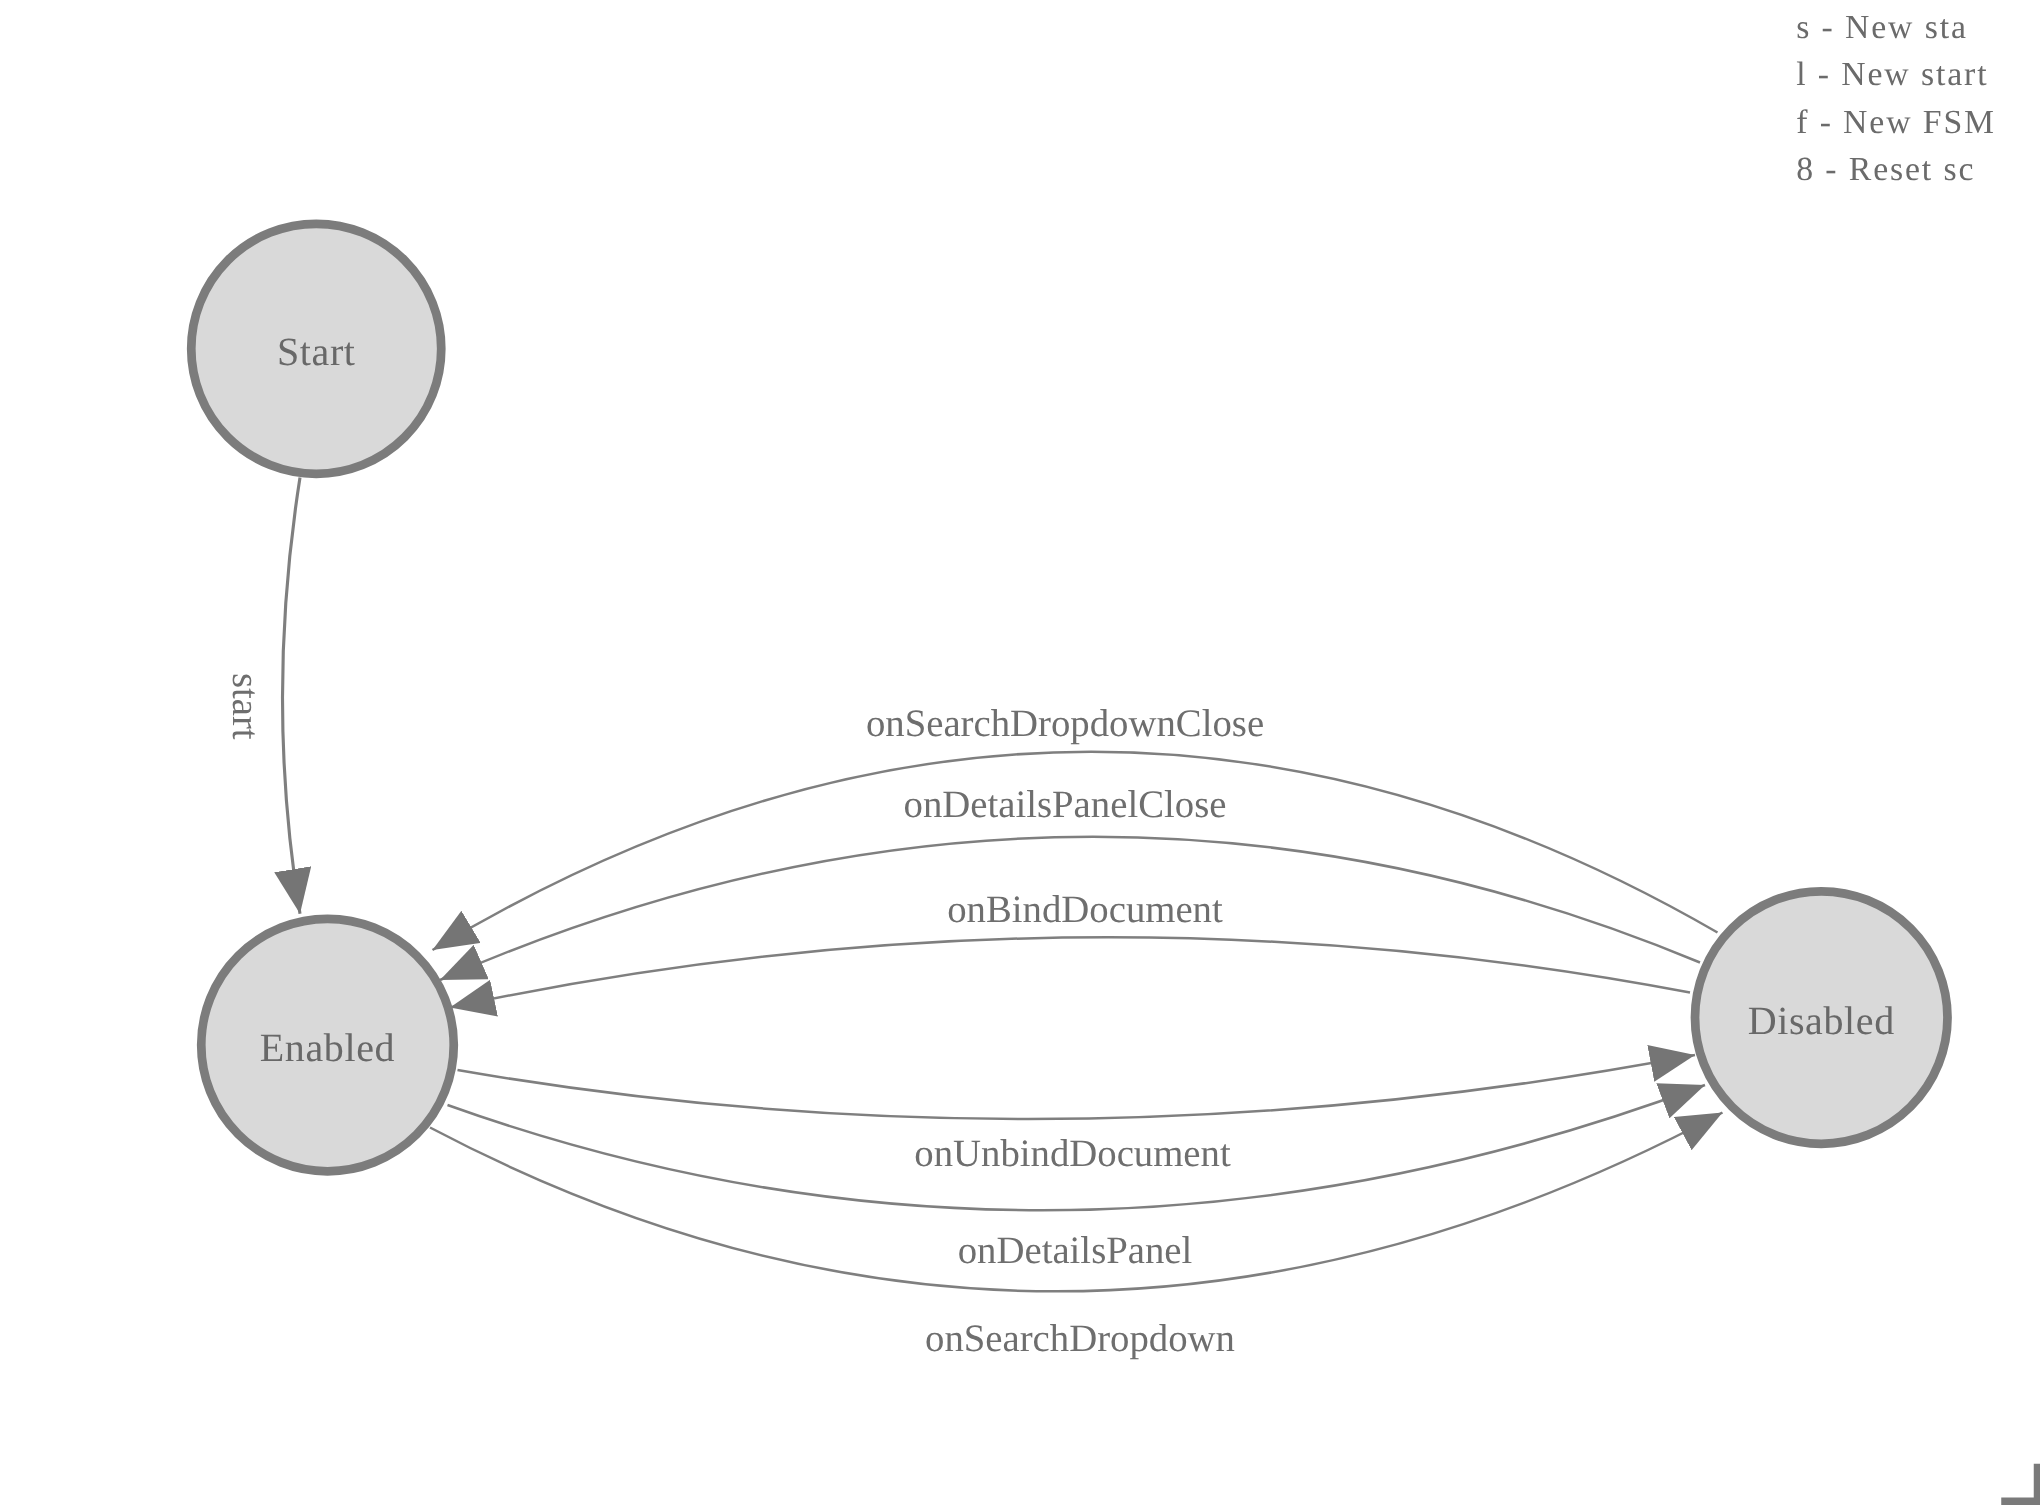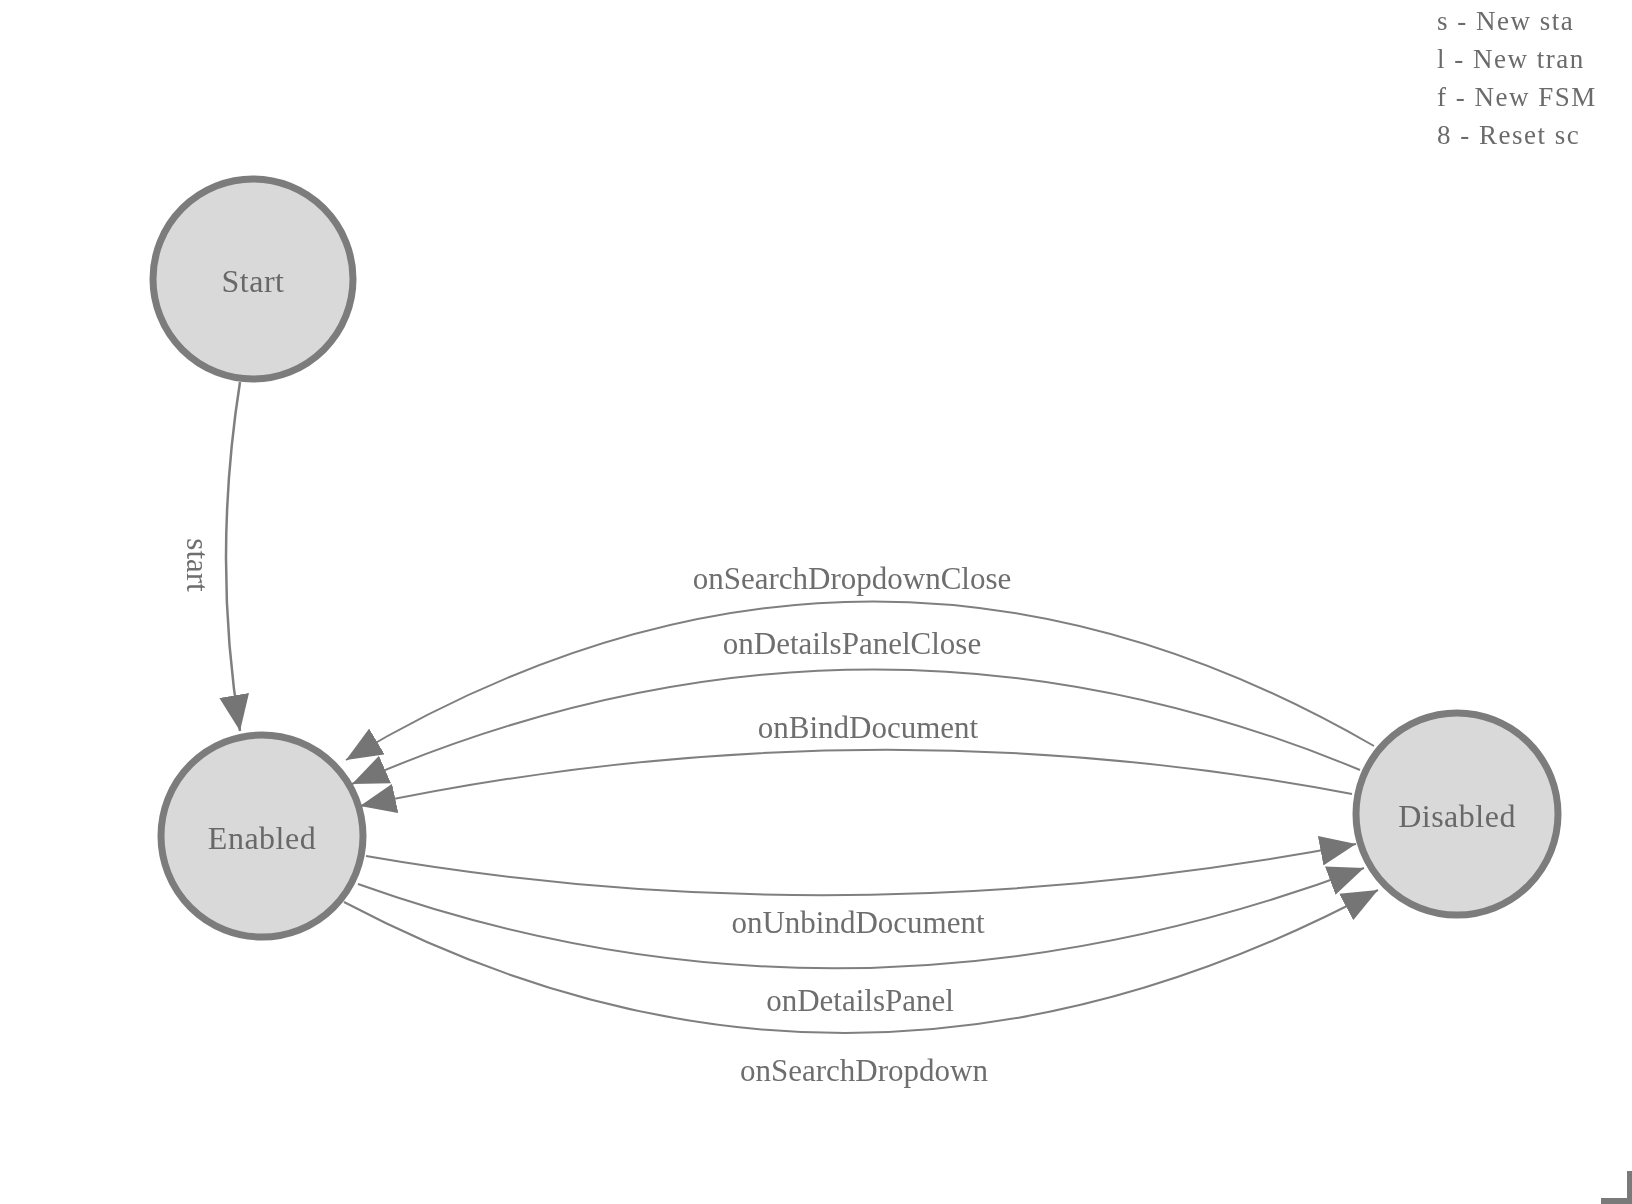--- a/index.html
+++ b/index.html
@@ -107,18 +107,18 @@
     </g>
 
     <g>
       <rect class="corner-rect" x="1627" y="1171" width="5" height="33"></rect>
       <rect class="corner-rect" x="1601" y="1198" width="31" height="6"></rect>
     </g>
   </svg>
 
   <div class="legend">
     <div>s - New sta</div>
-    <div>l - New tran</div>
+    <div>l - New start</div>
     <div>f - New FSM</div>
     <div>8 - Reset sc</div>
   </div>
 
 </div>
 
 </body></html>

